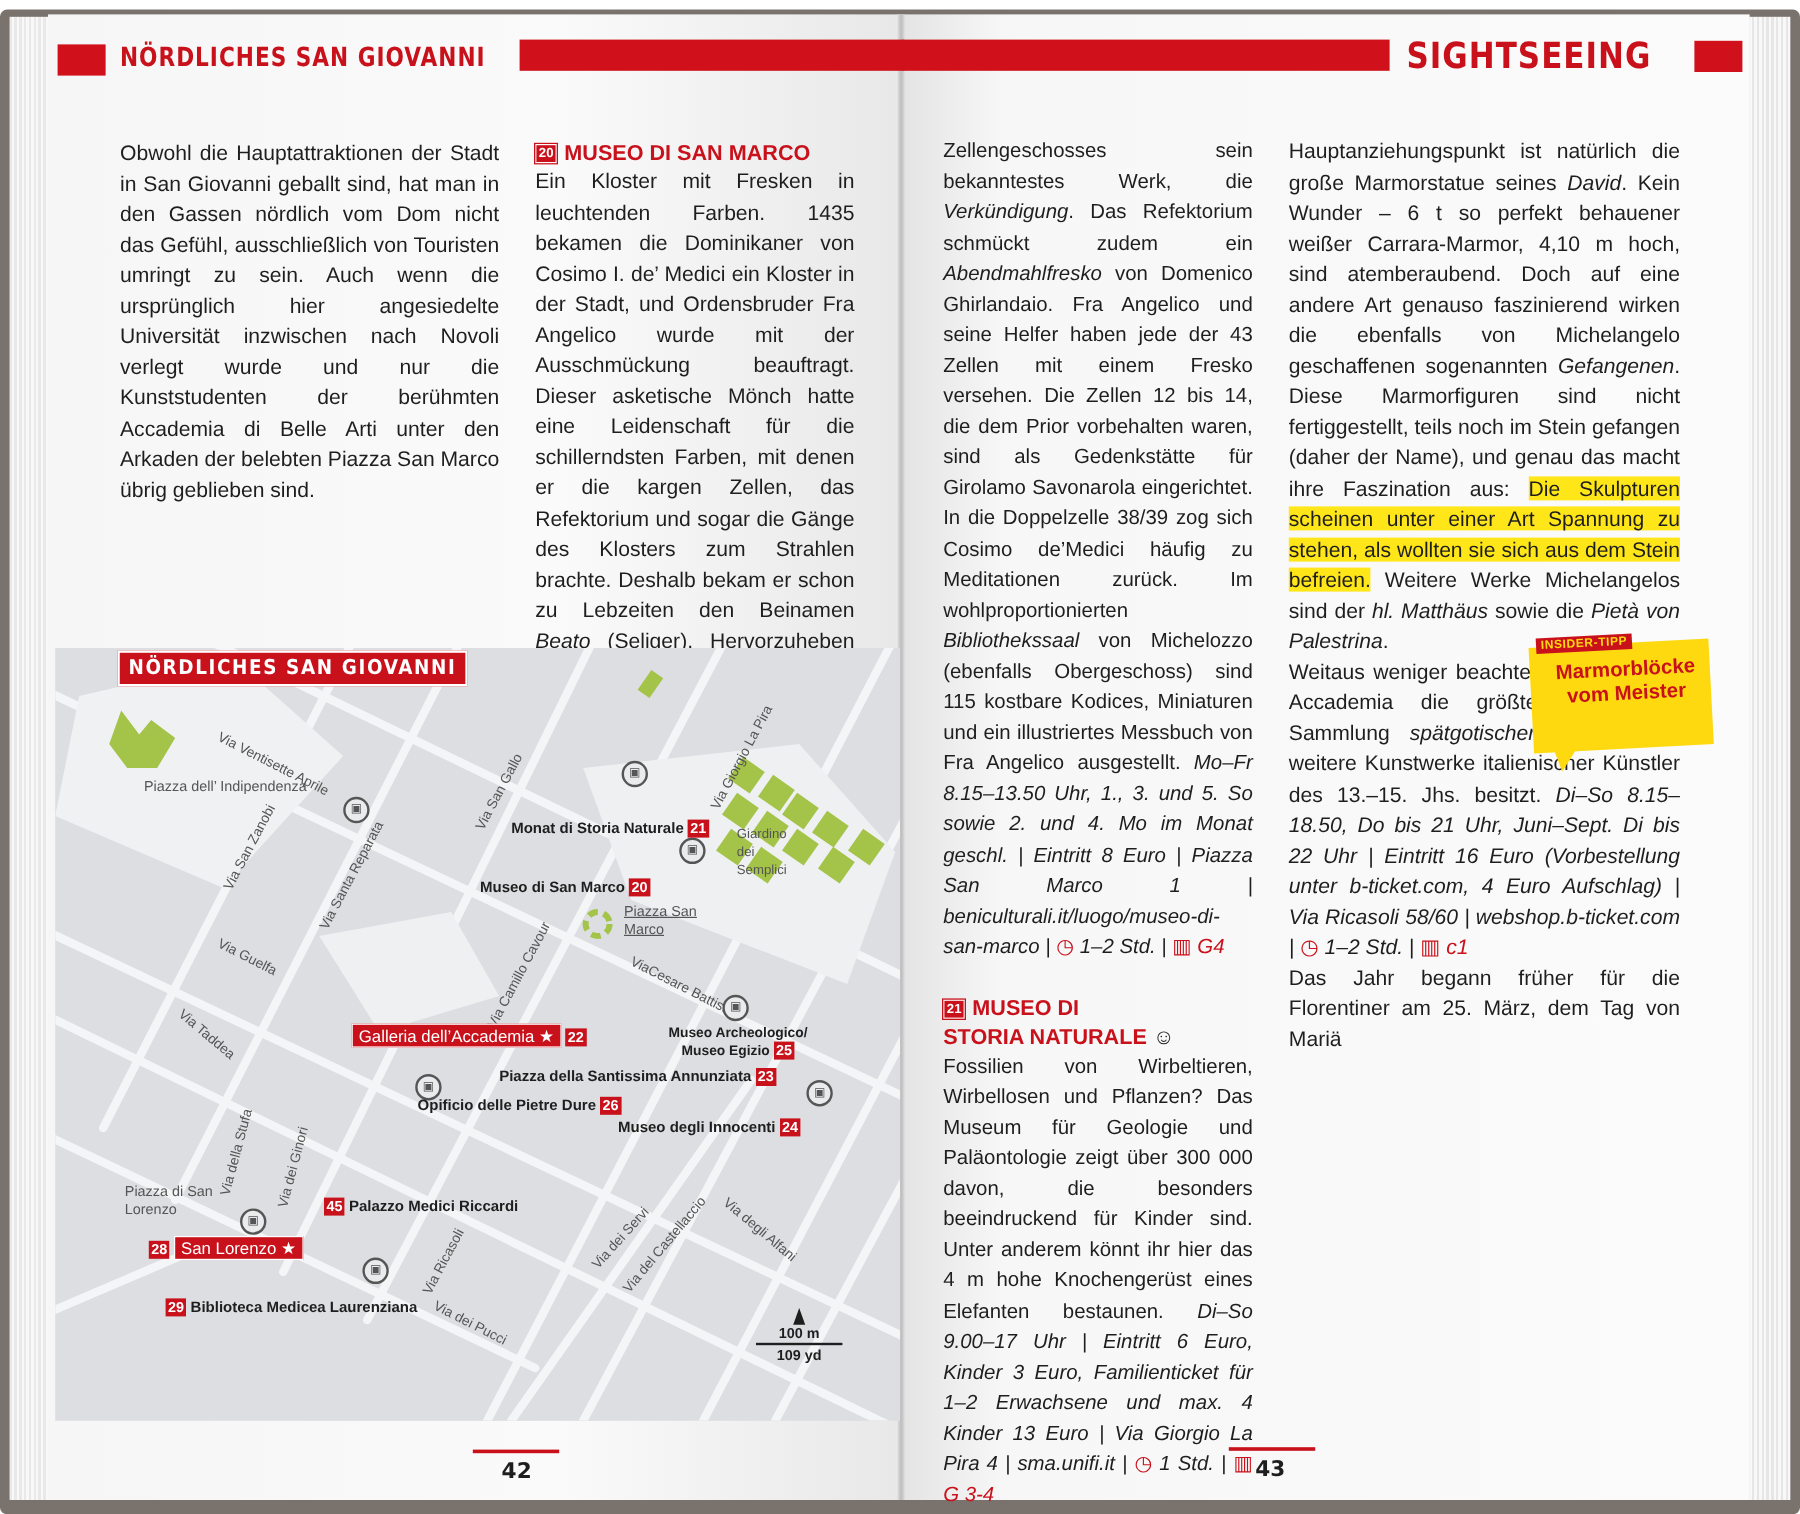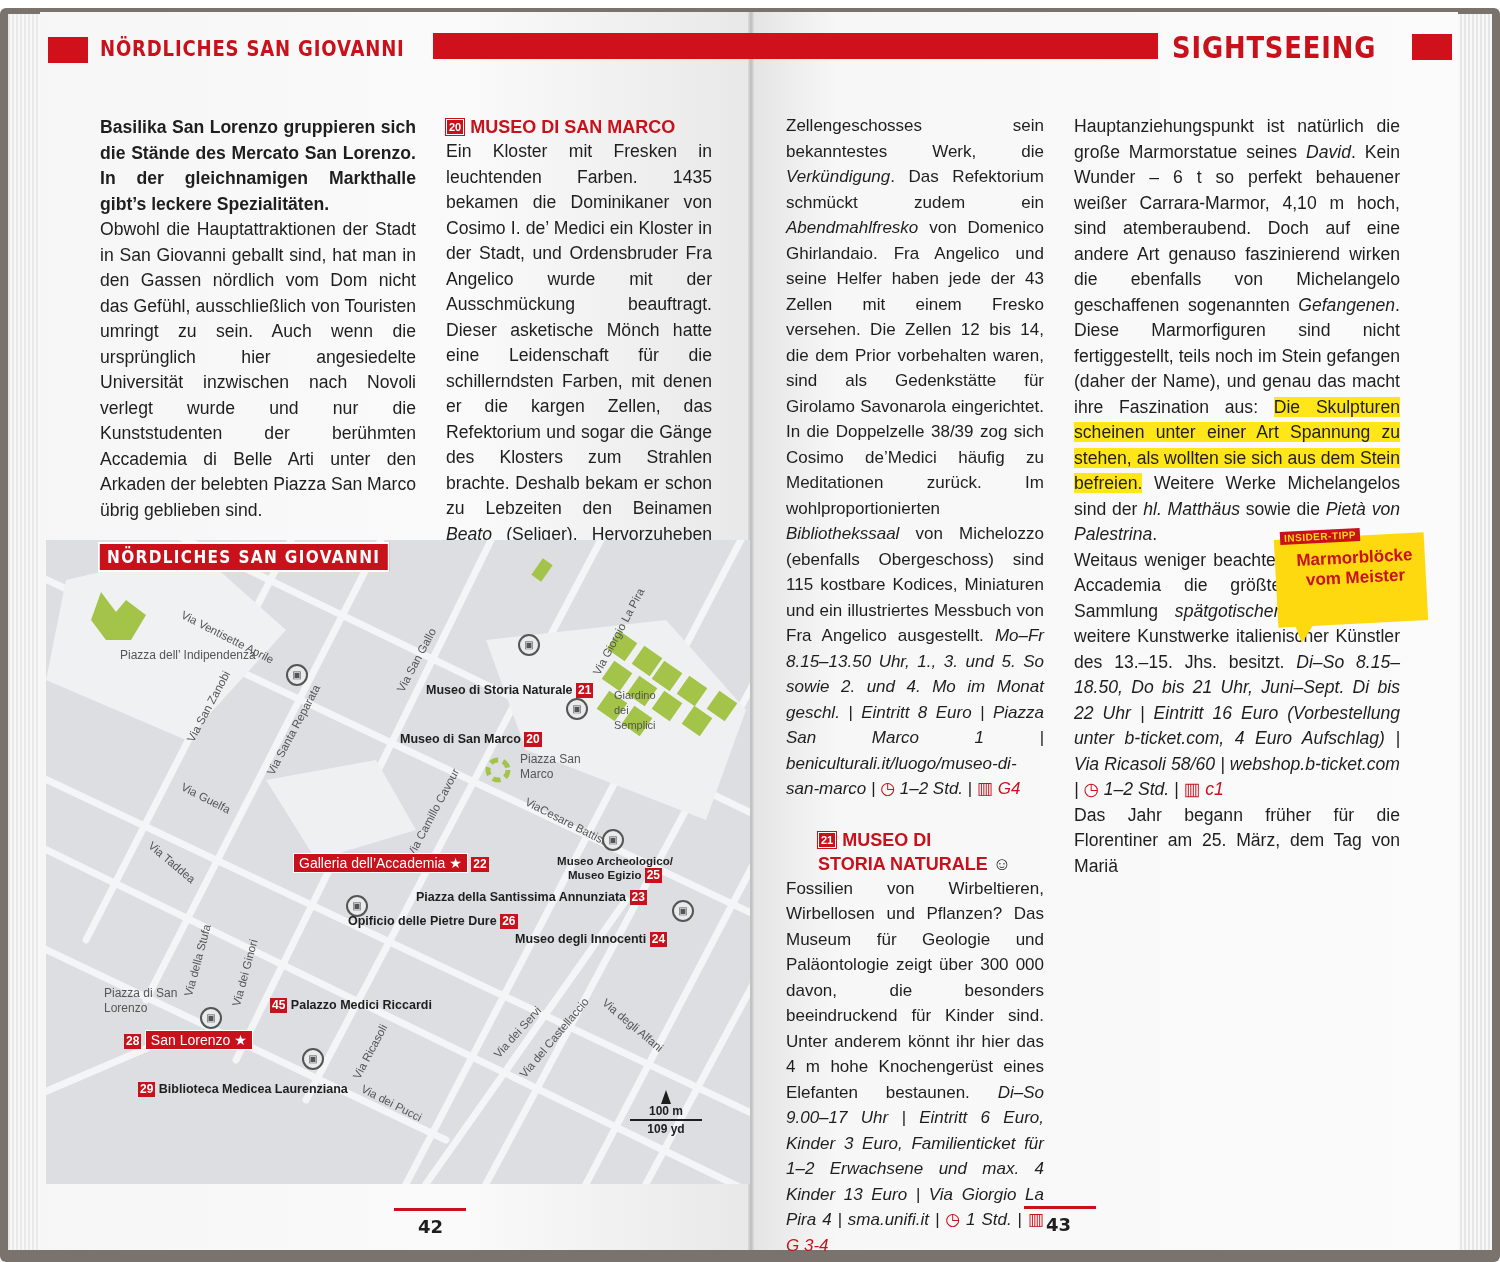--- a/index.html
+++ b/index.html
@@ -70,21 +70,20 @@
 
 <div class="hdr-block" style="left:48px;top:37px;width:40px;height:26px;"></div>
 <div class="hdr-title hdr-left-title">NÖRDLICHES SAN GIOVANNI</div>
 <div class="hdr-block" style="left:433px;top:33px;width:320px;height:26px;"></div>
 
 <div class="hdr-block" style="left:752px;top:33px;width:406px;height:26px;"></div>
 <div class="hdr-title hdr-right-title">SIGHTSEEING</div>
 <div class="hdr-block" style="left:1412px;top:34px;width:40px;height:26px;"></div>
 
 <div class="col" style="left:100px;top:115px;width:316px;">
-  <p class="lead">Basilika San Lorenzo gruppieren sich die Stände des Mercato San Lorenzo. In der gleichnamigen Markthalle gibt’s leckere Spezialitäten.</p>
   <p>Obwohl die Hauptattraktionen der Stadt in San Giovanni geballt sind, hat man in den Gassen nördlich vom Dom nicht das Gefühl, ausschließlich von Touristen umringt zu sein. Auch wenn die ursprünglich hier angesiedelte Universität inzwischen nach Novoli verlegt wurde und nur die Kunststudenten der berühmten Accademia di Belle Arti unter den Arkaden der belebten Piazza San Marco übrig geblieben sind.</p>
 </div>
 
 <div class="col cond" style="left:446px;top:115px;width:266px;">
   <div class="entry-head">
     <span class="num-badge">20</span><span>MUSEO DI SAN MARCO</span>
   </div>
   <p><span>Ein Kloster mit Fresken in leuchtenden Farben. 1435 bekamen die Dominikaner von Cosimo I. de’ Medici ein Kloster in der Stadt, und Ordensbruder Fra Angelico wurde mit der Ausschmückung beauftragt. Dieser asketische Mönch hatte eine Leidenschaft für die schillerndsten Farben, mit denen er die kargen Zellen, das Refektorium und sogar die Gänge des Klosters zum Strahlen brachte. Deshalb bekam er schon zu Lebzeiten den Beinamen </span><em>Beato</em><span> (Seliger). Hervorzuheben sind im Kapitelsaal sein großes Fresko der </span><em>Kreuzigung Christi</em><span> und am Beginn des</span></p>
 </div>
 
@@ -124,21 +123,21 @@
       <rect x="555" y="155" width="22" height="22" transform="rotate(35 566 166)"></rect>
       <rect x="580" y="170" width="22" height="22" transform="rotate(35 591 181)"></rect>
       <rect x="490" y="20" width="12" height="20" transform="rotate(35 496 30)"></rect>
     </g>
     <circle cx="452" cy="230" r="10" fill="none" stroke="#a4c449" stroke-width="5" stroke-dasharray="8 5"></circle>
   </svg>
 </div>
 <div class="map-title">NÖRDLICHES SAN GIOVANNI</div>
 
 <div class="place" style="left:120px;top:648px;">Piazza dell’ Indipendenza</div>
-<div class="place" style="left:520px;top:752px;width:70px;">Piazza San Marco</div>
+<div class="place" style="left:520px;top:752px;width:70px;text-decoration:underline;">Piazza San Marco</div>
 <div class="place" style="left:104px;top:986px;width:80px;">Piazza di San Lorenzo</div>
 <div class="place" style="left:614px;top:688px;width:50px;font-size:11px;">Giardino dei Semplici</div>
 
 <div class="street" style="left:182px;top:608px;transform:rotate(27deg);">Via Ventisette Aprile</div>
 <div class="street" style="left:190px;top:735px;transform:rotate(-62deg);">Via San Zanobi</div>
 <div class="street" style="left:270px;top:768px;transform:rotate(-62deg);">Via Santa Reparata</div>
 <div class="street" style="left:400px;top:685px;transform:rotate(-62deg);">Via San Gallo</div>
 <div class="street" style="left:596px;top:668px;transform:rotate(-62deg);">Via Giorgio La Pira</div>
 <div class="street" style="left:182px;top:780px;transform:rotate(27deg);">Via Guelfa</div>
 <div class="street" style="left:150px;top:838px;transform:rotate(40deg);">Via Taddea</div>
@@ -154,21 +153,21 @@
 
 <div class="bus" style="left:286px;top:664px;">▣</div>
 <div class="bus" style="left:518px;top:634px;">▣</div>
 <div class="bus" style="left:566px;top:698px;">▣</div>
 <div class="bus" style="left:602px;top:829px;">▣</div>
 <div class="bus" style="left:672px;top:900px;">▣</div>
 <div class="bus" style="left:346px;top:895px;">▣</div>
 <div class="bus" style="left:200px;top:1007px;">▣</div>
 <div class="bus" style="left:302px;top:1048px;">▣</div>
 
-<div class="poi" style="left:426px;top:683px;"><span>Museo di Storia Naturale</span> <span class="poi-num">21</span></div>
+<div class="poi" style="left:426px;top:683px;"><span>Monat di Storia Naturale</span> <span class="poi-num">21</span></div>
 <div class="poi" style="left:384px;top:732px;margin-left:16px;"><span>Museo di San Marco</span> <span class="poi-num">20</span></div>
 <div class="poi" style="left:293px;top:855px;"><span class="poi-hl">Galleria dell’Accademia ★</span> <span class="poi-num">22</span></div>
 <div class="poi" style="left:555px;top:855px;width:120px;text-align:center;font-size:11.5px;white-space:normal;line-height:13px;"><span>Museo Archeologico/ Museo Egizio</span> <span class="poi-num">25</span></div>
 <div class="poi" style="left:416px;top:890px;"><span>Piazza della Santissima Annunziata</span> <span class="poi-num">23</span></div>
 <div class="poi" style="left:348px;top:914px;"><span>Opificio delle Pietre Dure</span> <span class="poi-num">26</span></div>
 <div class="poi" style="left:515px;top:932px;"><span>Museo degli Innocenti</span> <span class="poi-num">24</span></div>
 <div class="poi" style="left:270px;top:998px;"><span class="poi-num">45</span> <span>Palazzo Medici Riccardi</span></div>
 <div class="poi" style="left:124px;top:1032px;"><span class="poi-num">28</span> <span class="poi-hl">San Lorenzo ★</span></div>
 <div class="poi" style="left:138px;top:1082px;"><span class="poi-num">29</span> <span>Biblioteca Medicea Laurenziana</span></div>
 
@@ -178,21 +177,21 @@
   <div class="scale-bar"></div>
   <div>109 yd</div>
 </div>
 
 <div class="folio-line" style="left:394px;top:1208px;"></div>
 <div class="folio" style="left:418px;top:1216px;">42</div>
 
 <div class="col cond" style="left:786px;top:113px;width:258px;font-size:17px;">
   <p><span>Zellengeschosses sein bekanntestes Werk, die </span><em>Verkündigung</em><span>. Das Refektorium schmückt zudem ein </span><em>Abendmahlfresko</em><span> von Domenico Ghirlandaio. Fra Angelico und seine Helfer haben jede der 43 Zellen mit einem Fresko versehen. Die Zellen 12 bis 14, die dem Prior vorbehalten waren, sind als Gedenkstätte für Girolamo Savonarola eingerichtet. In die Doppelzelle 38/39 zog sich Cosimo de’Medici häufig zu Meditationen zurück. Im wohlproportionierten </span><em>Bibliothekssaal</em><span> von Michelozzo (ebenfalls Obergeschoss) sind 115 kostbare Kodices, Miniaturen und ein illustriertes Messbuch von Fra Angelico ausgestellt. </span><em>Mo–Fr 8.15–13.50 Uhr, 1., 3. und 5. So sowie 2. und 4. Mo im Monat geschl. | Eintritt 8 Euro | Piazza San Marco 1 | beniculturali.it/luogo/museo-di-san-marco |</em> <span class="red">◷</span> <em>1–2 Std.</em> | <span class="red">▥</span> <em class="red">G4</em></p>
 
-  <div class="entry-head" style="margin-top:26px;margin-left:32px;">
+  <div class="entry-head" style="margin-top:26px;">
     <span class="num-badge">21</span><span>MUSEO DI</span><br>
     <span>STORIA NATURALE</span> <span style="color:#1e1e1e;">☺</span>
   </div>
   <p><span>Fossilien von Wirbeltieren, Wirbellosen und Pflanzen? Das Museum für Geologie und Paläontologie zeigt über 300 000 davon, die besonders beeindruckend für Kinder sind. Unter anderem könnt ihr hier das 4 m hohe Knochengerüst eines Elefanten bestaunen. </span><em>Di–So 9.00–17 Uhr | Eintritt 6 Euro, Kinder 3 Euro, Familienticket für 1–2 Erwachsene und max. 4 Kinder 13 Euro | Via Giorgio La Pira 4 | sma.unifi.it |</em> <span class="red">◷</span> <em>1 Std.</em> | <span class="red">▥</span> <em class="red">G 3-4</em></p>
 
 </div>
 
 <div class="col" style="left:1074px;top:114px;width:326px;">
   <p><span>Hauptanziehungspunkt ist natürlich die große Marmorstatue seines </span><em>David</em><span>. Kein Wunder – 6 t so perfekt behauener weißer Carrara-Marmor, 4,10 m hoch, sind atemberaubend. Doch auf eine andere Art genauso faszinierend wirken die ebenfalls von Michelangelo geschaffenen sogenannten </span><em>Gefangenen</em><span>. Diese Marmorfiguren sind nicht fertiggestellt, teils noch im Stein gefangen (daher der Name), und genau das macht ihre Faszination aus: </span><span class="hl">Die Skulpturen scheinen unter einer Art Spannung zu stehen, als wollten sie sich aus dem Stein befreien.</span><span> Weitere Werke Michelangelos sind der </span><em>hl. Matthäus</em><span> sowie die </span><em>Pietà von Palestrina</em><span>.</span></p>
   <p><span>Weitaus weniger beachtet wird, dass die Accademia die größte europäische Sammlung </span><em>spätgotischer Malerei</em><span> und weitere Kunstwerke italienischer Künstler des 13.–15. Jhs. besitzt. </span><em>Di–So 8.15–18.50, Do bis 21 Uhr, Juni–Sept. Di bis 22 Uhr | Eintritt 16 Euro (Vorbestellung unter b-ticket.com, 4 Euro Aufschlag) | Via Ricasoli 58/60 | webshop.b-ticket.com |</em> <span class="red">◷</span> <em>1–2 Std.</em> | <span class="red">▥</span> <em class="red">c1</em></p>

